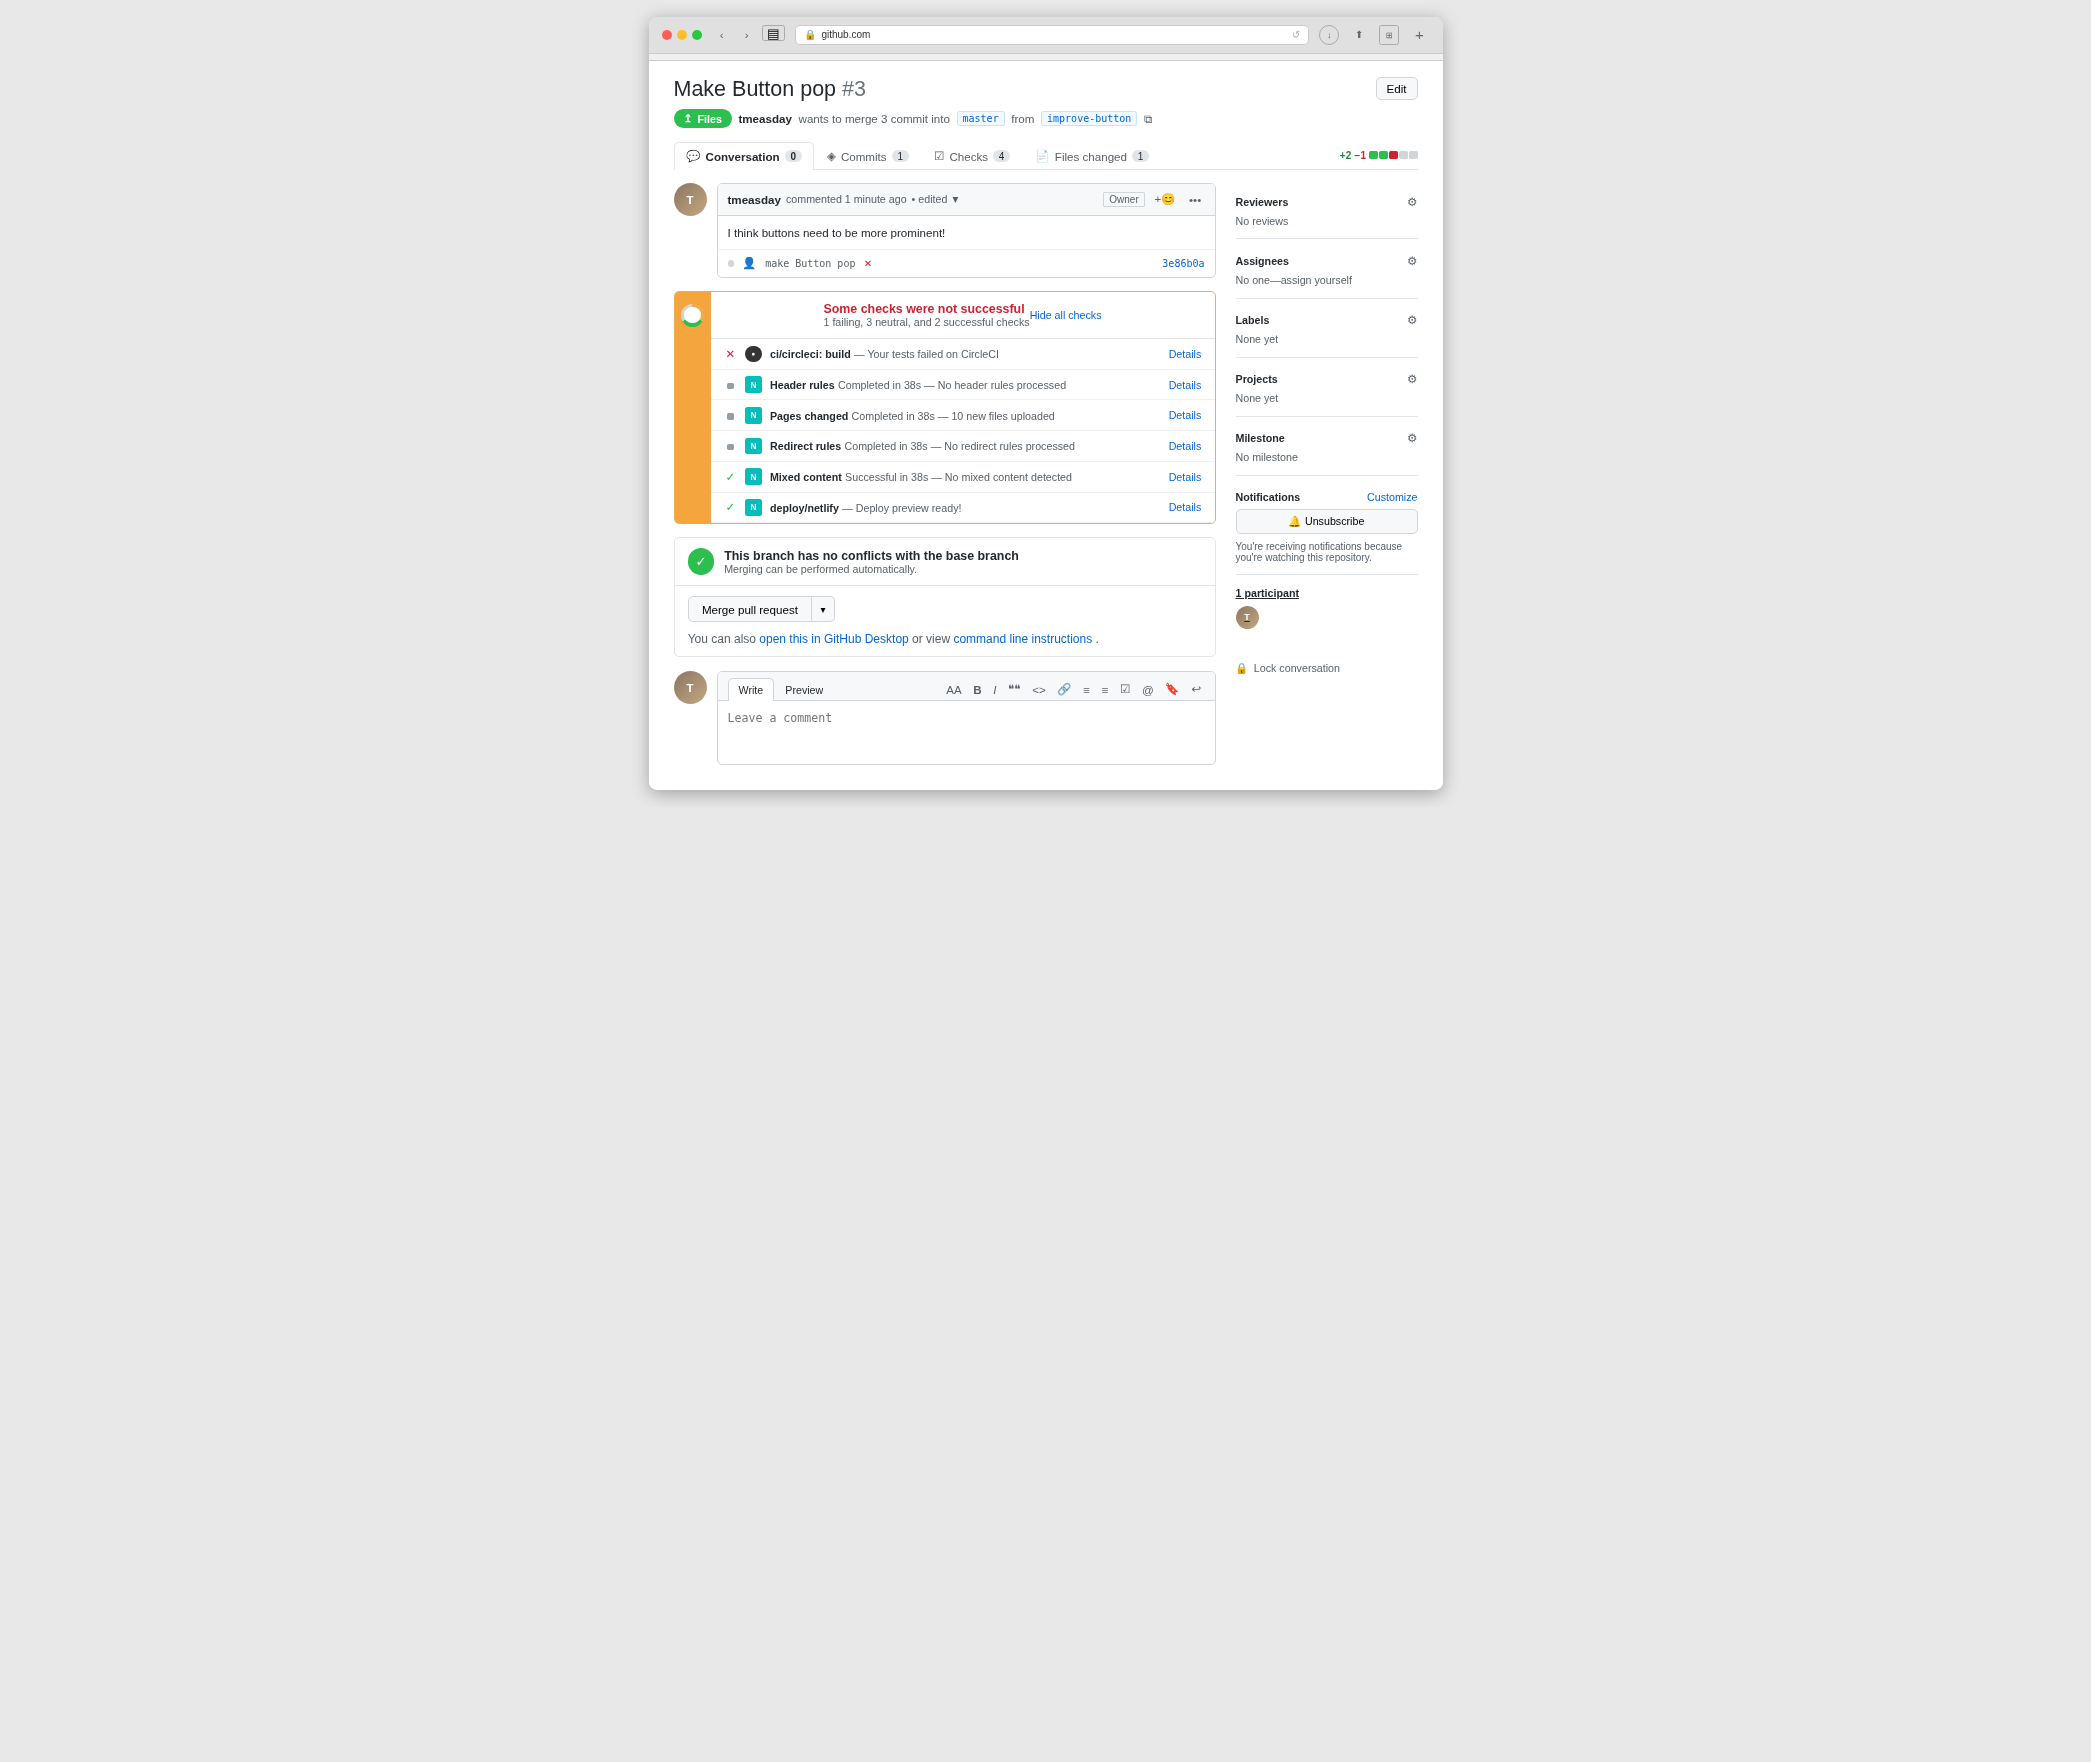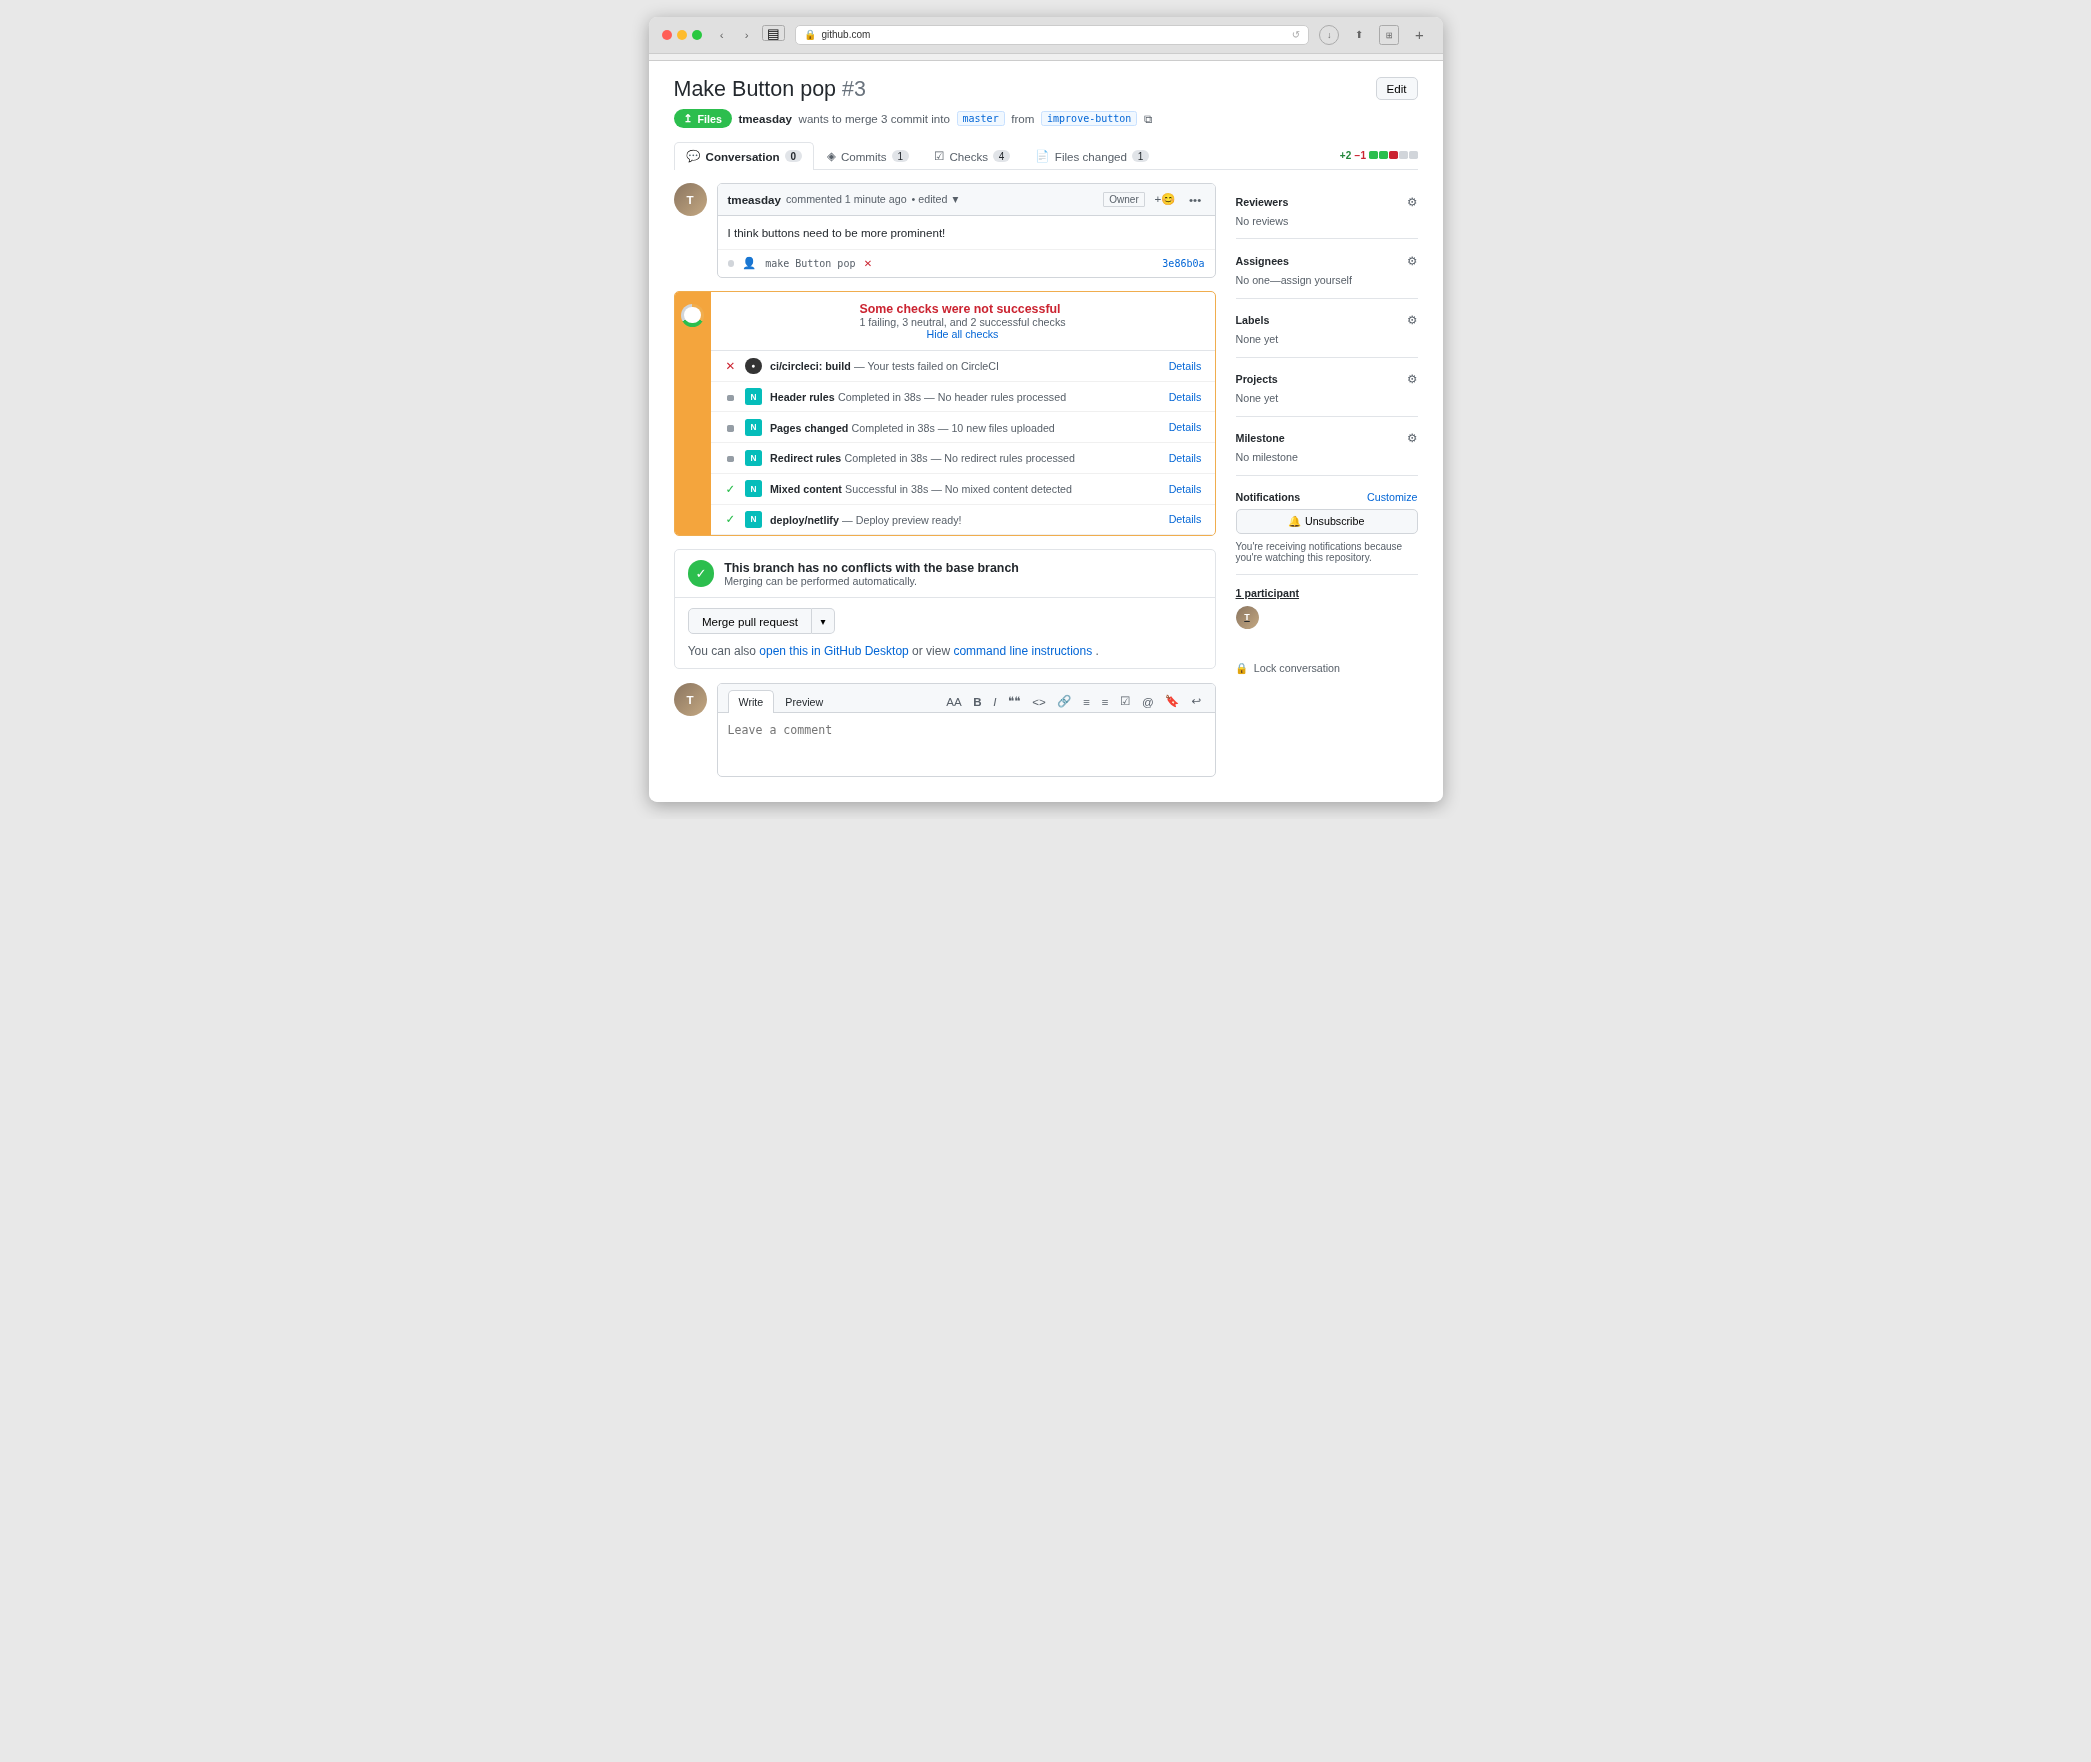--- a/index.html
+++ b/index.html
@@ -167,21 +167,20 @@
       display: flex;
     }
     .checks-left-bar {
       width: 36px; background: #f4a53d; display: flex; align-items: flex-start; justify-content: center; padding-top: 11.6px;
       flex-shrink: 0;
     }
     .checks-body { flex: 1; padding: 0; }
     .checks-header {
       padding: 10px 13.2px; display: flex; justify-content: center; align-items: center;
       border-bottom: 0.8px solid #e1e4e8;
-      flex-direction: column;
     }
     .checks-title { color: #cb2431; font-size: 12.4px; font-weight: 600; }
     .checks-subtitle { font-size: 10.7px; color: #586069; }
     .hide-checks-btn { color: #0366d6; font-size: 10.7px; cursor: pointer; background: none; border: none; }
 
     .check-item {
       display: flex; align-items: center; padding: 6.6px 13.2px; border-bottom: 0.8px solid #f0f0f0; gap: 8.3px;
     }
     .check-status { width: 13.2px; flex-shrink: 0; text-align: center; }
     .check-name { font-size: 10.7px; font-weight: 600; }

